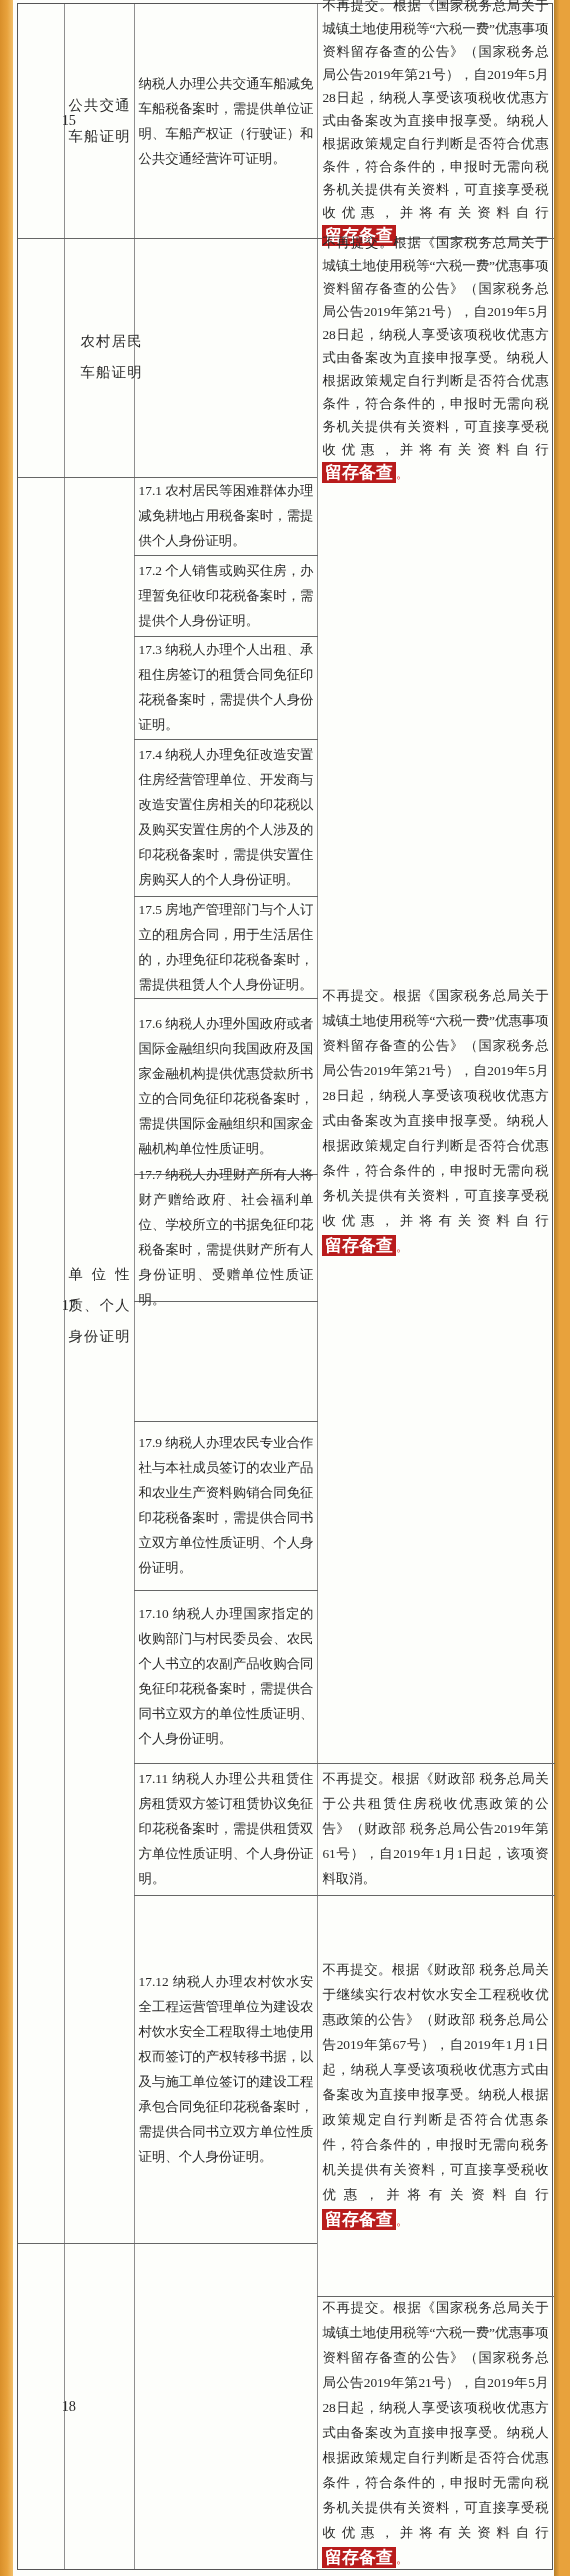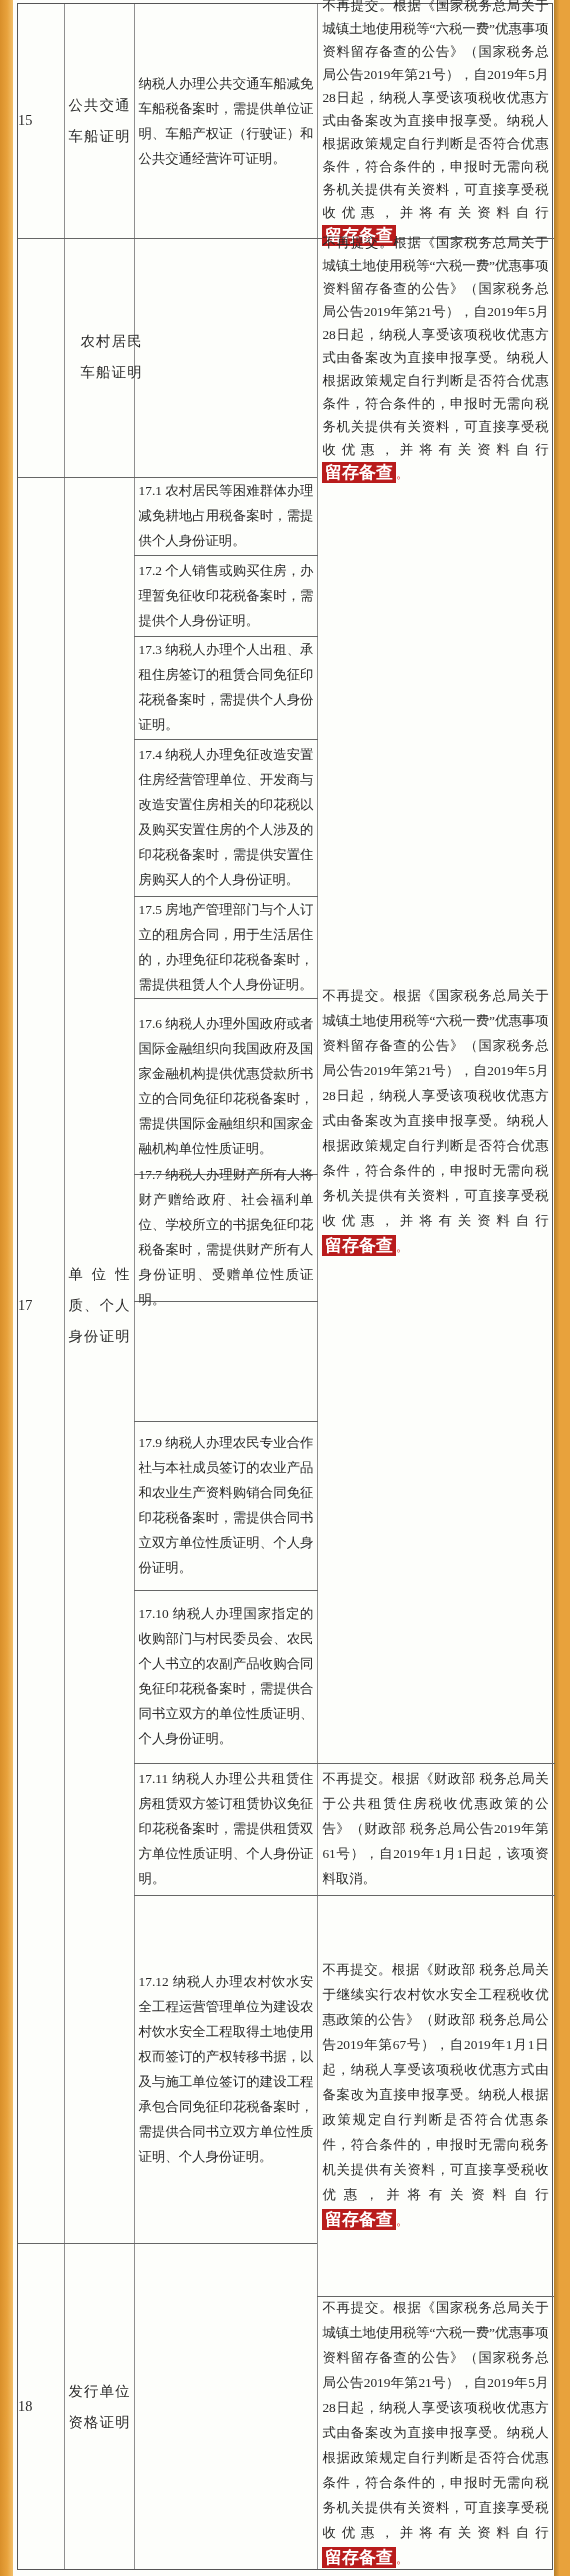--- a/index.html
+++ b/index.html
@@ -11,21 +11,21 @@
   .stripe{position:absolute;top:0;bottom:0;}
   .stripe-left{left:0;width:13.4px;background:linear-gradient(90deg,#D88F2A 0%,#E8A23C 55%,#F2C06B 100%);}
   .stripe-right{right:0;width:16px;background:linear-gradient(90deg,#B57F2B 0%,#E8A23C 35%,#E8A23C 100%);}
   #tbl{
     position:absolute;left:17px;top:2.7px;width:536px;height:2567px;
     border:1.3px solid #555;box-sizing:border-box;background:#FDFEFB;
   }
   .vline{position:absolute;top:0;bottom:0;width:1.3px;background:#8f8f8f;}
   .hline{position:absolute;height:1.3px;background:#666;}
   .cell{position:absolute;display:flex;align-items:center;box-sizing:border-box;}
-  .num{left:0;width:46px;justify-content:flex-start;font-size:14.3px;}
+  .num{left:12px;width:46px;justify-content:flex-end;font-size:14.3px;}
   .cat{left:46px;width:70px;padding:0 4.5px;font-size:14.3px;line-height:31px;}
   .cat p{margin:0;width:100%;text-align:justify;text-align-last:justify;}
   .desc{left:116px;width:184px;padding:0 4.5px;}
   .desc p{margin:0;width:100%;font-size:13.4px;line-height:25px;text-align:justify;}
   .pol{left:299px;width:237px;padding:0 5.4px;}
   .pol p{margin:0;width:100%;font-size:13.4px;line-height:25px;text-align:justify;}
   .pol.fit p{line-height:23px;}
   .hl{background:#b91c1c;color:#fff;font-weight:bold;font-size:17px;padding:0.9px 2.7px;white-space:nowrap;}
   .hl-after{color:#D9322A;}
   .lift{padding-bottom:108px;}
@@ -125,21 +125,18 @@
   <div class="cell pol" style="top:1759px;height:132px;">
     <p>不再提交。根据《财政部 税务总局关于公共租赁住房税收优惠政策的公告》（财政部 税务总局公告2019年第61号），自2019年1月1日起，该项资料取消。</p>
   </div>
   <div class="cell pol" style="top:1891px;height:401px;">
     <p><span>不再提交。根据《财政部 税务总局关于继续实行农村饮水安全工程税收优惠政策的公告》（财政部 税务总局公告2019年第67号），自2019年1月1日起，纳税人享受该项税收优惠方式由备案改为直接申报享受。纳税人根据政策规定自行判断是否符合优惠条件，符合条件的，申报时无需向税务机关提供有关资料，可直接享受税收优惠，并将有关资料自行</span><span class="hl">留存备查</span><span class="hl-after">。</span></p>
   </div>
 
   <div class="cell num" style="top:2239px;height:328px;">
       <span>18</span>
     </div>
-  <div class="cell cat" style="top:2239px;height:328px;">
-      <p>发行单位资格证明</p>
-    </div>
   <div class="cell pol" style="top:2292px;height:275px;">
     <p><span>不再提交。根据《国家税务总局关于城镇土地使用税等“六税一费”优惠事项资料留存备查的公告》（国家税务总局公告2019年第21号），自2019年5月28日起，纳税人享受该项税收优惠方式由备案改为直接申报享受。纳税人根据政策规定自行判断是否符合优惠条件，符合条件的，申报时无需向税务机关提供有关资料，可直接享受税收优惠，并将有关资料自行</span><span class="hl">留存备查</span><span class="hl-after">。</span></p>
   </div>
 
 </div>
 
 
 </body></html>

